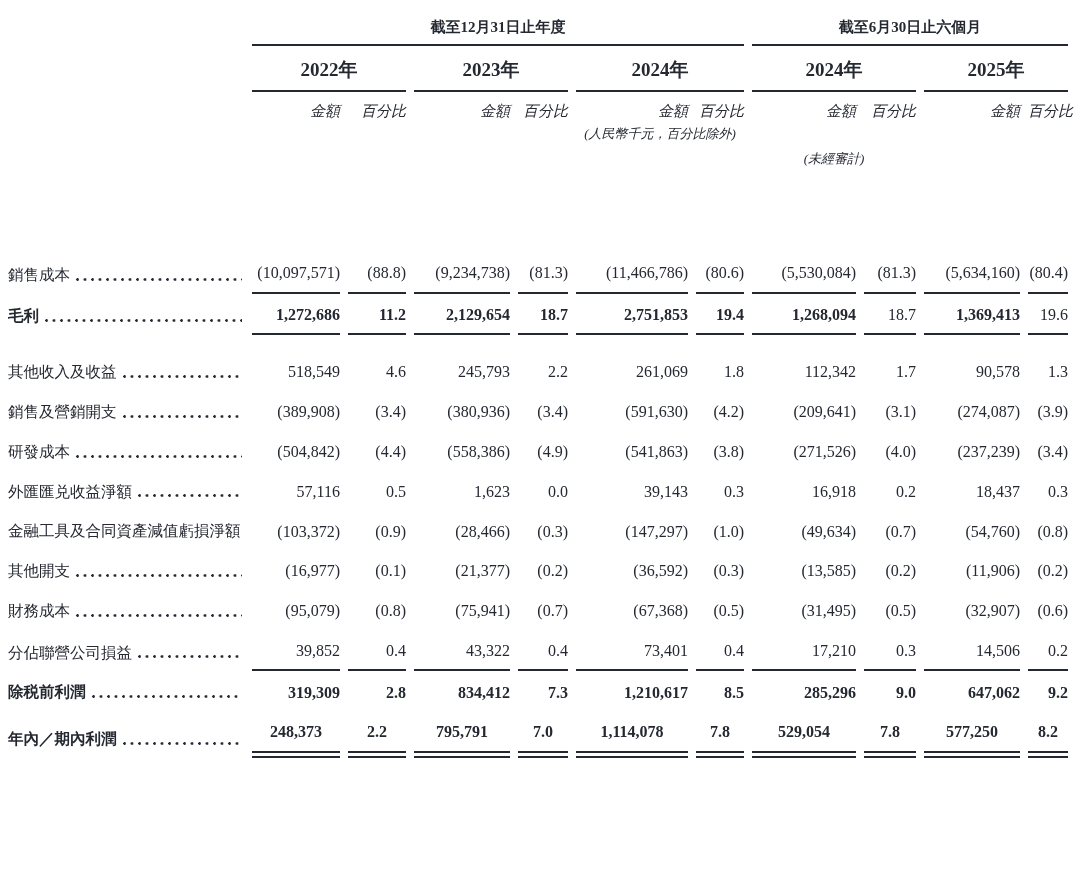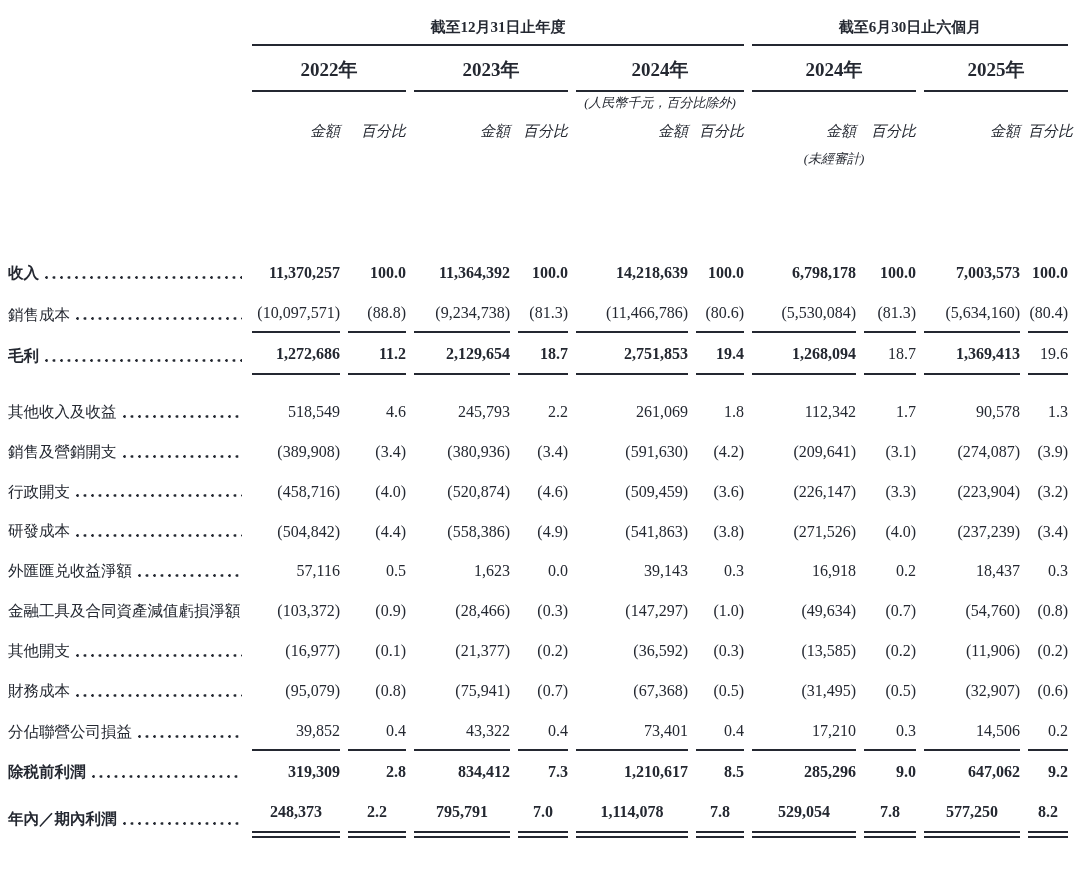--- a/index.html
+++ b/index.html
@@ -85,70 +85,52 @@
       <tr>
         <td></td>
         <th class="yr" colspan="2">2022年</th>
         <th class="yr" colspan="2">2023年</th>
         <th class="yr" colspan="2">2024年</th>
         <th class="yr" colspan="2">2024年</th>
         <th class="yr" colspan="2">2025年</th>
       </tr>
       <tr>
         <td></td>
+        <th class="ch">金額</th>
+        <th class="ch">百分比</th>
+        <th class="ch">金額</th>
+        <th class="ch">百分比</th>
+        <th class="ch">金額</th>
+        <th class="ch">百分比</th>
+        <th class="ch">金額</th>
+        <th class="ch">百分比</th>
+        <th class="ch">金額</th>
+        <th class="ch">百分比</th>
+      </tr>
+      <tr>
+        <td></td>
         <td colspan="2"></td>
         <td colspan="2"></td>
         <td class="note" colspan="2">(人民幣千元，百分比除外)</td>
         <td colspan="2"></td>
         <td colspan="2"></td>
-      </tr>
-      <tr>
-        <td></td>
-        <th class="ch">金額</th>
-        <th class="ch">百分比</th>
-        <th class="ch">金額</th>
-        <th class="ch">百分比</th>
-        <th class="ch">金額</th>
-        <th class="ch">百分比</th>
-        <th class="ch">金額</th>
-        <th class="ch">百分比</th>
-        <th class="ch">金額</th>
-        <th class="ch">百分比</th>
       </tr>
       <tr>
         <td></td>
         <td colspan="2"></td>
         <td colspan="2"></td>
         <td colspan="2"></td>
         <td class="note unaud" colspan="2">(未經審計)</td>
         <td colspan="2"></td>
       </tr>
       <tr class="hspacer">
           <td colspan="11"></td>
         </tr>
     </thead>
     <tbody>
-        <tr>
-          <td class="lab b">
-            <div class="lab-flex">
-              <span class="lbl">收入</span>
-              <span class="dots"></span>
-            </div>
-          </td>
-          <td class="num b">11,370,257</td>
-          <td class="num b">100.0</td>
-          <td class="num b">11,364,392</td>
-          <td class="num b">100.0</td>
-          <td class="num b">14,218,639</td>
-          <td class="num b">100.0</td>
-          <td class="num b">6,798,178</td>
-          <td class="num b">100.0</td>
-          <td class="num b">7,003,573</td>
-          <td class="num b">100.0</td>
-        </tr>
         <tr>
           <td class="lab">
             <div class="lab-flex">
               <span class="lbl">銷售成本</span>
               <span class="dots"></span>
             </div>
           </td>
           <td class="num u1">(10,097,571)</td>
           <td class="num u1">(88.8)</td>
           <td class="num u1">(9,234,738)</td>
@@ -213,38 +195,20 @@
           <td class="num">(591,630)</td>
           <td class="num">(4.2)</td>
           <td class="num">(209,641)</td>
           <td class="num">(3.1)</td>
           <td class="num">(274,087)</td>
           <td class="num">(3.9)</td>
         </tr>
         <tr>
           <td class="lab">
             <div class="lab-flex">
-              <span class="lbl">行政開支</span>
-              <span class="dots"></span>
-            </div>
-          </td>
-          <td class="num">(458,716)</td>
-          <td class="num">(4.0)</td>
-          <td class="num">(520,874)</td>
-          <td class="num">(4.6)</td>
-          <td class="num">(509,459)</td>
-          <td class="num">(3.6)</td>
-          <td class="num">(226,147)</td>
-          <td class="num">(3.3)</td>
-          <td class="num">(223,904)</td>
-          <td class="num">(3.2)</td>
-        </tr>
-        <tr>
-          <td class="lab">
-            <div class="lab-flex">
               <span class="lbl">研發成本</span>
               <span class="dots"></span>
             </div>
           </td>
           <td class="num">(504,842)</td>
           <td class="num">(4.4)</td>
           <td class="num">(558,386)</td>
           <td class="num">(4.9)</td>
           <td class="num">(541,863)</td>
           <td class="num">(3.8)</td>

